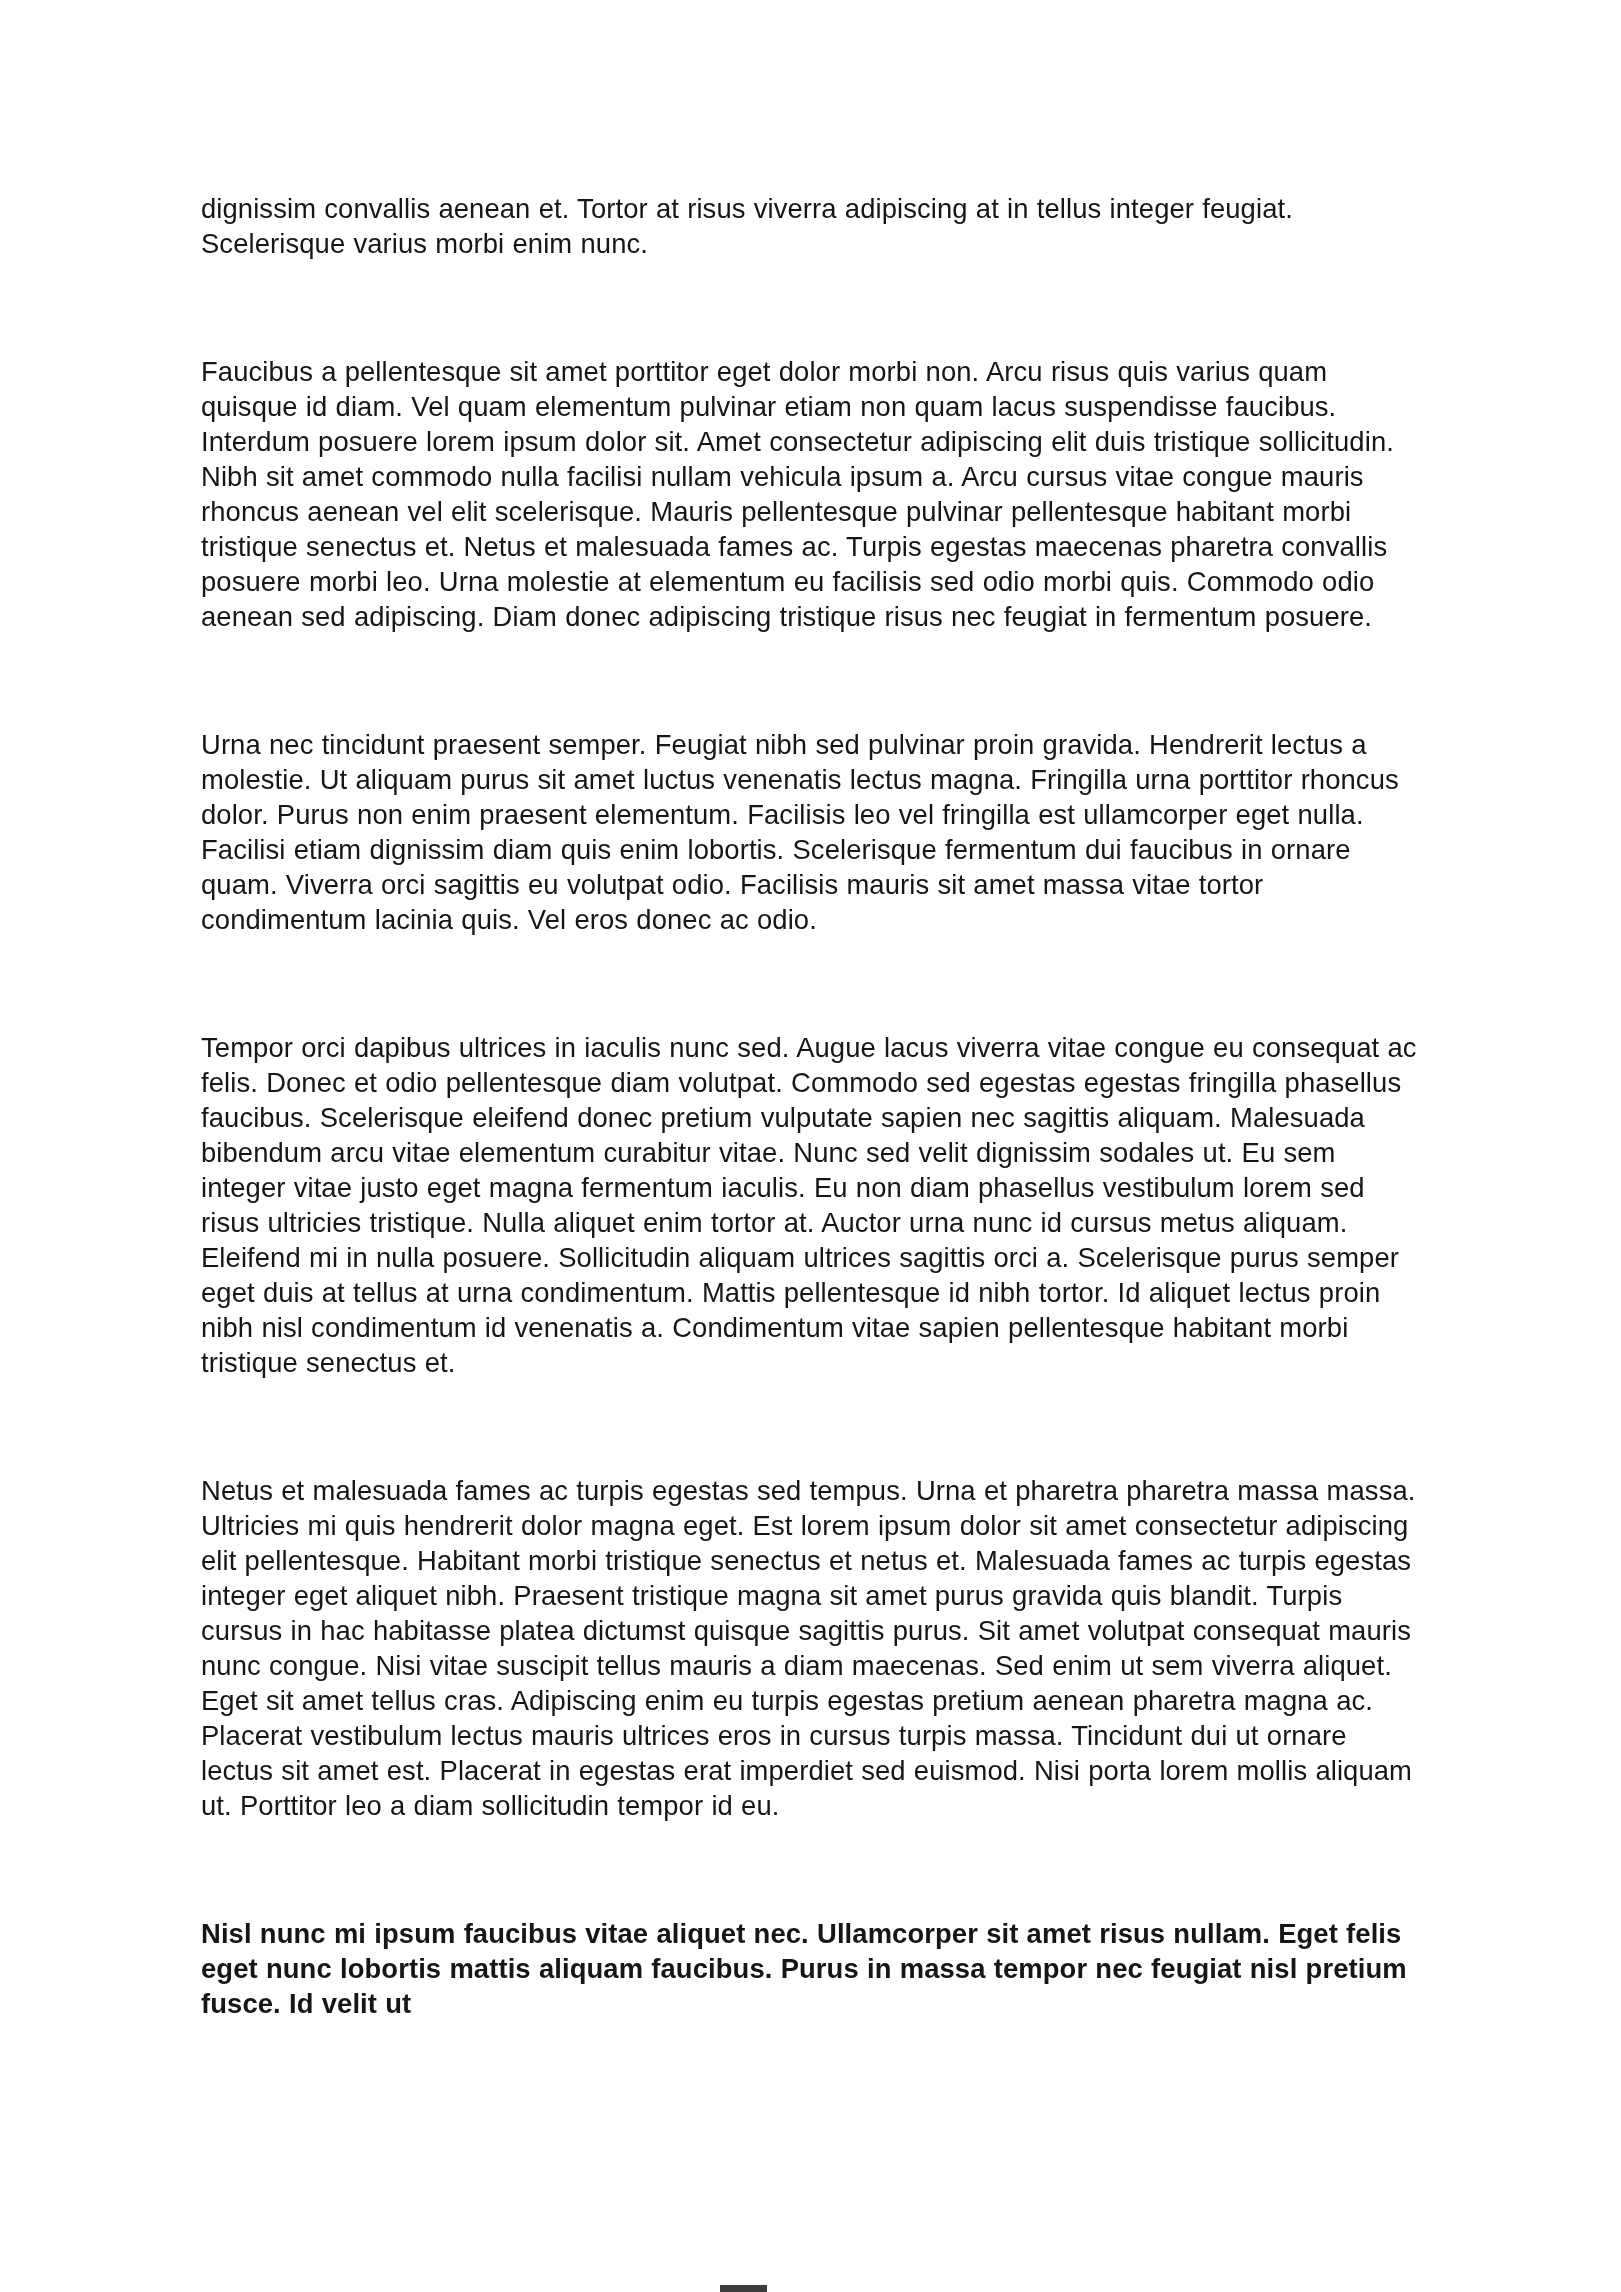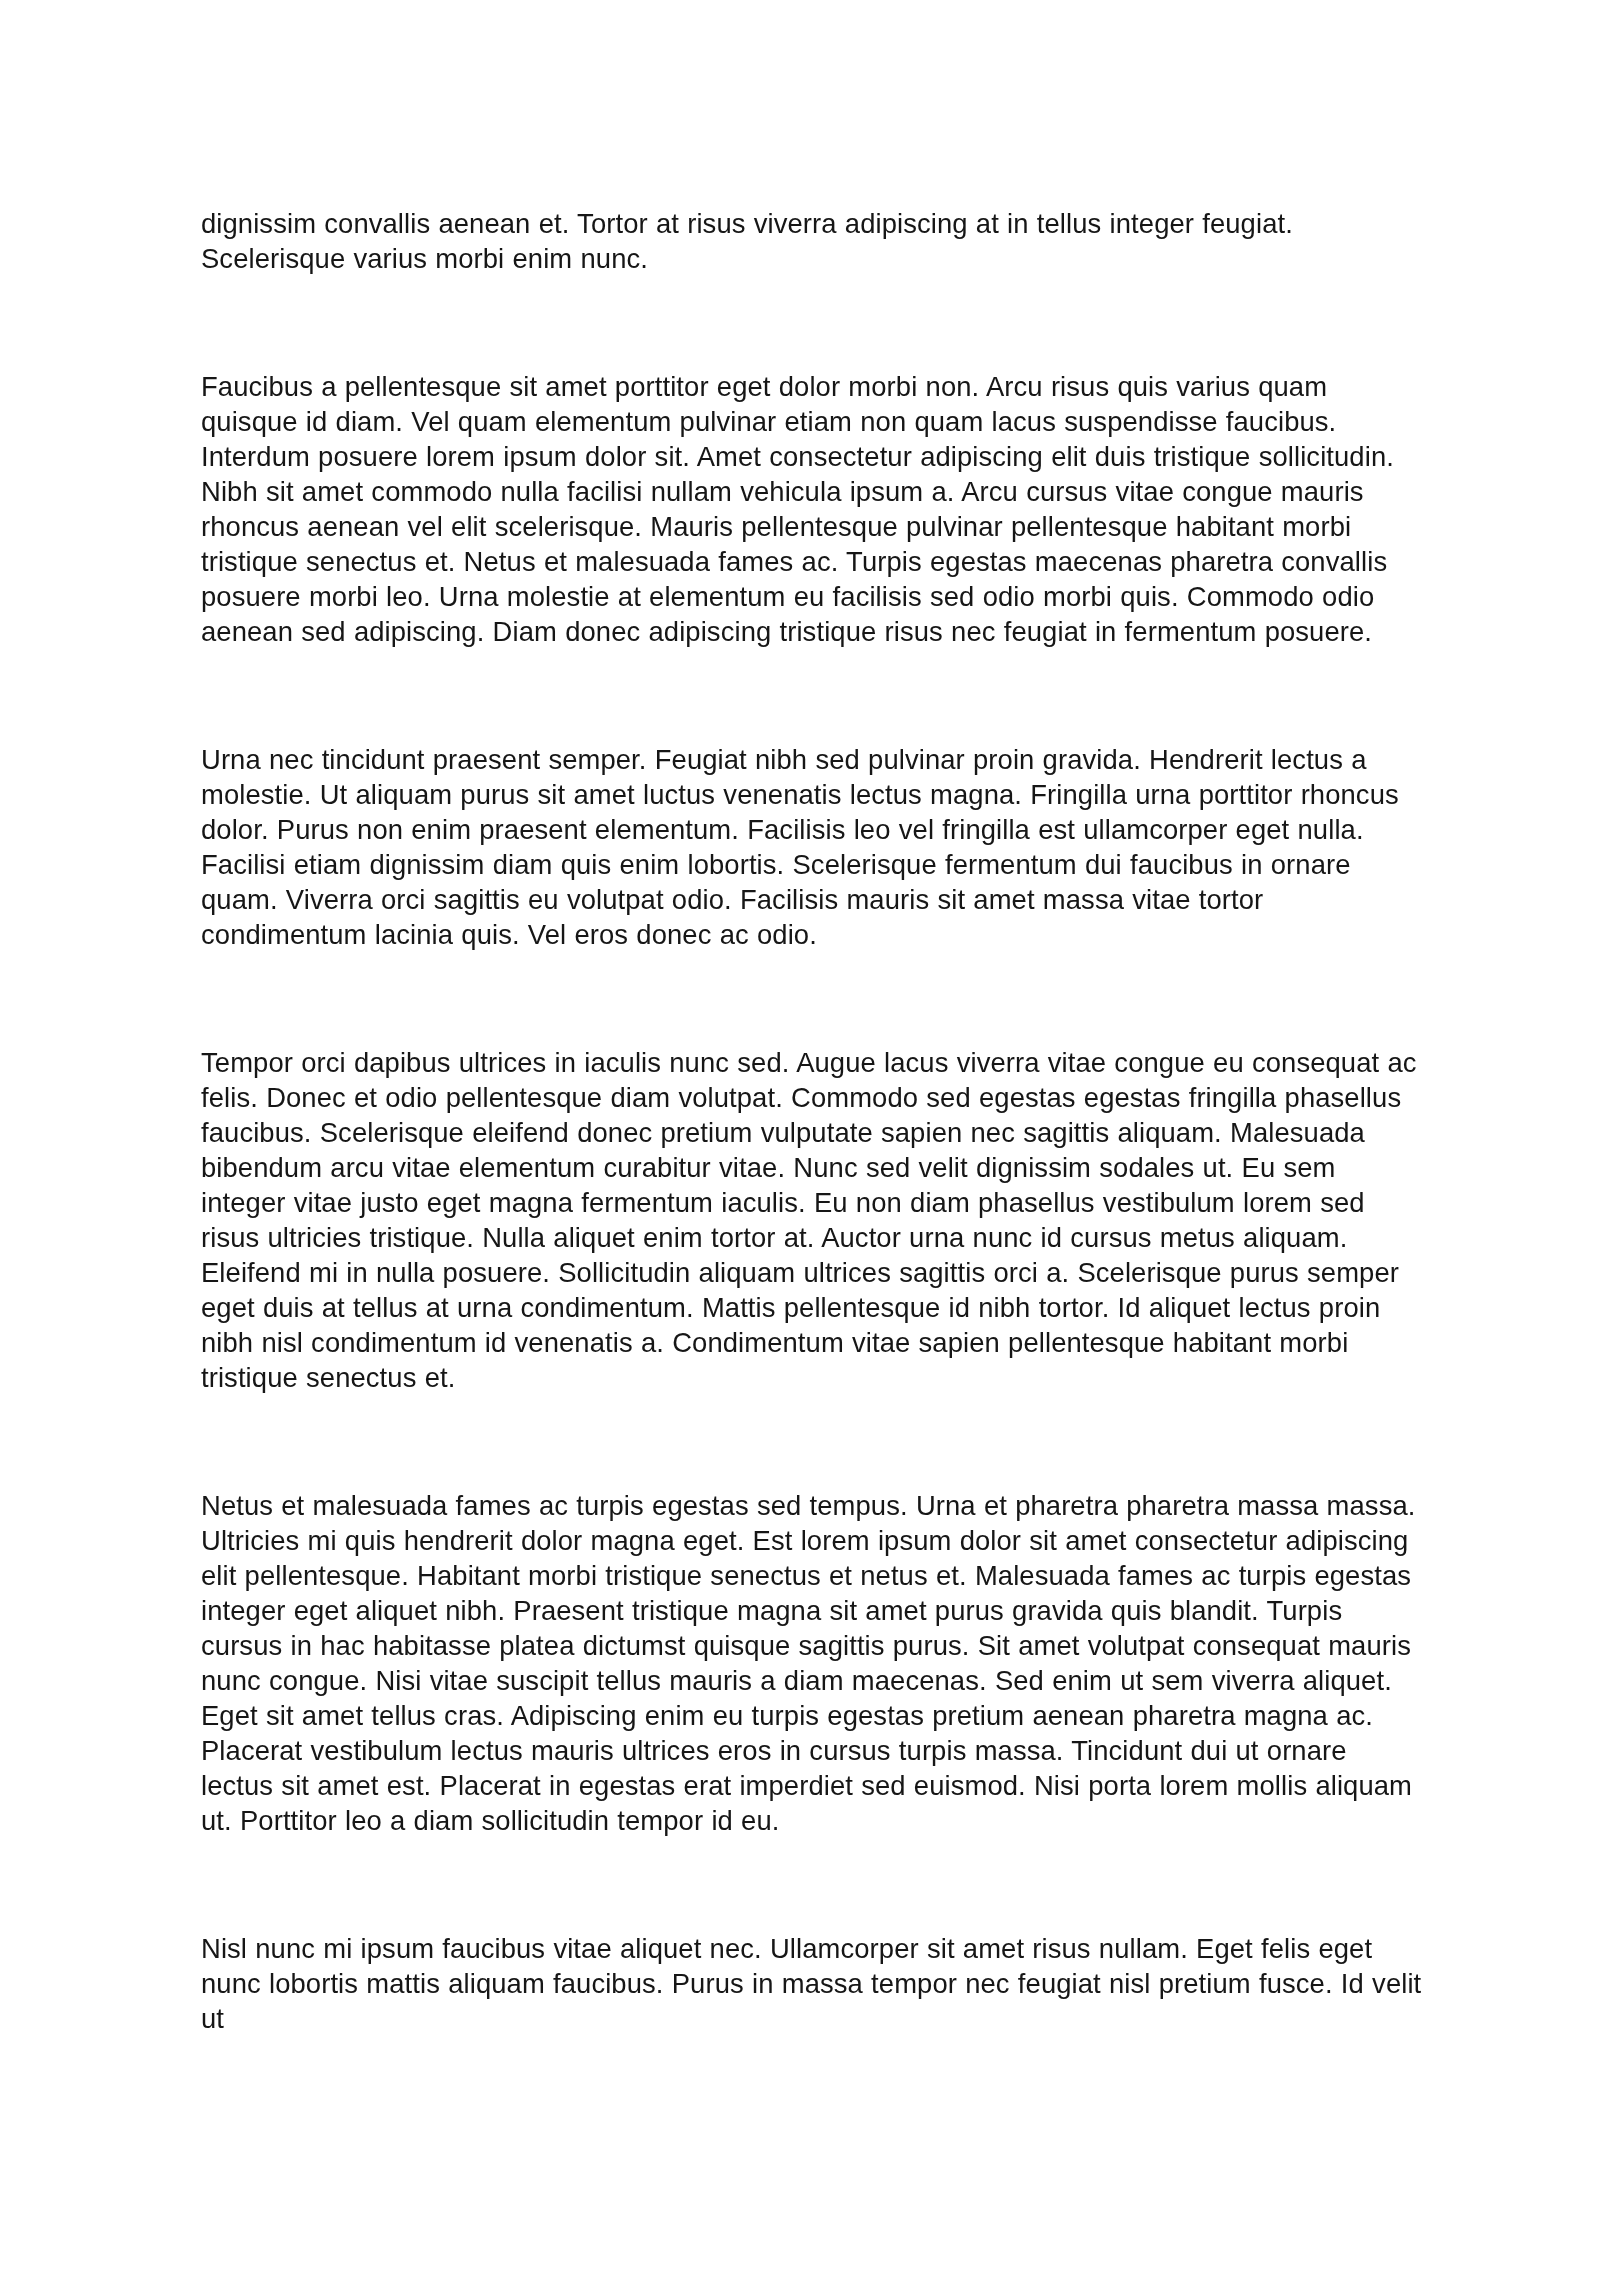--- a/index.html
+++ b/index.html
@@ -14,39 +14,39 @@
     overflow: hidden;
     font-family: "Liberation Sans", sans-serif;
   }
   .page {
     position: absolute;
     left: 0;
     top: 0;
     width: 1621px;
     height: 1828px;
     background: #ffffff;
-    margin-top: 15px;
   }
   .content {
     position: absolute;
     left: 201px;
     right: 196px;
     top: 191px;
     color: #161616;
   }
   .content p {
     margin: 0 0 93px 0;
     font-size: 27.4px;
     line-height: 35px;
     letter-spacing: 0.1px;
     text-align: left;
     word-spacing: 0.5px;
   }
   .content p:last-child {
     margin-bottom: 0;
+    font-weight: bold;
   }
   
   .bottom-sliver {
     position: absolute;
     left: 720px;
     top: 2285px;
     width: 47px;
     height: 7.8px;
     background: #1a1a1a;
     opacity: 0.85;

